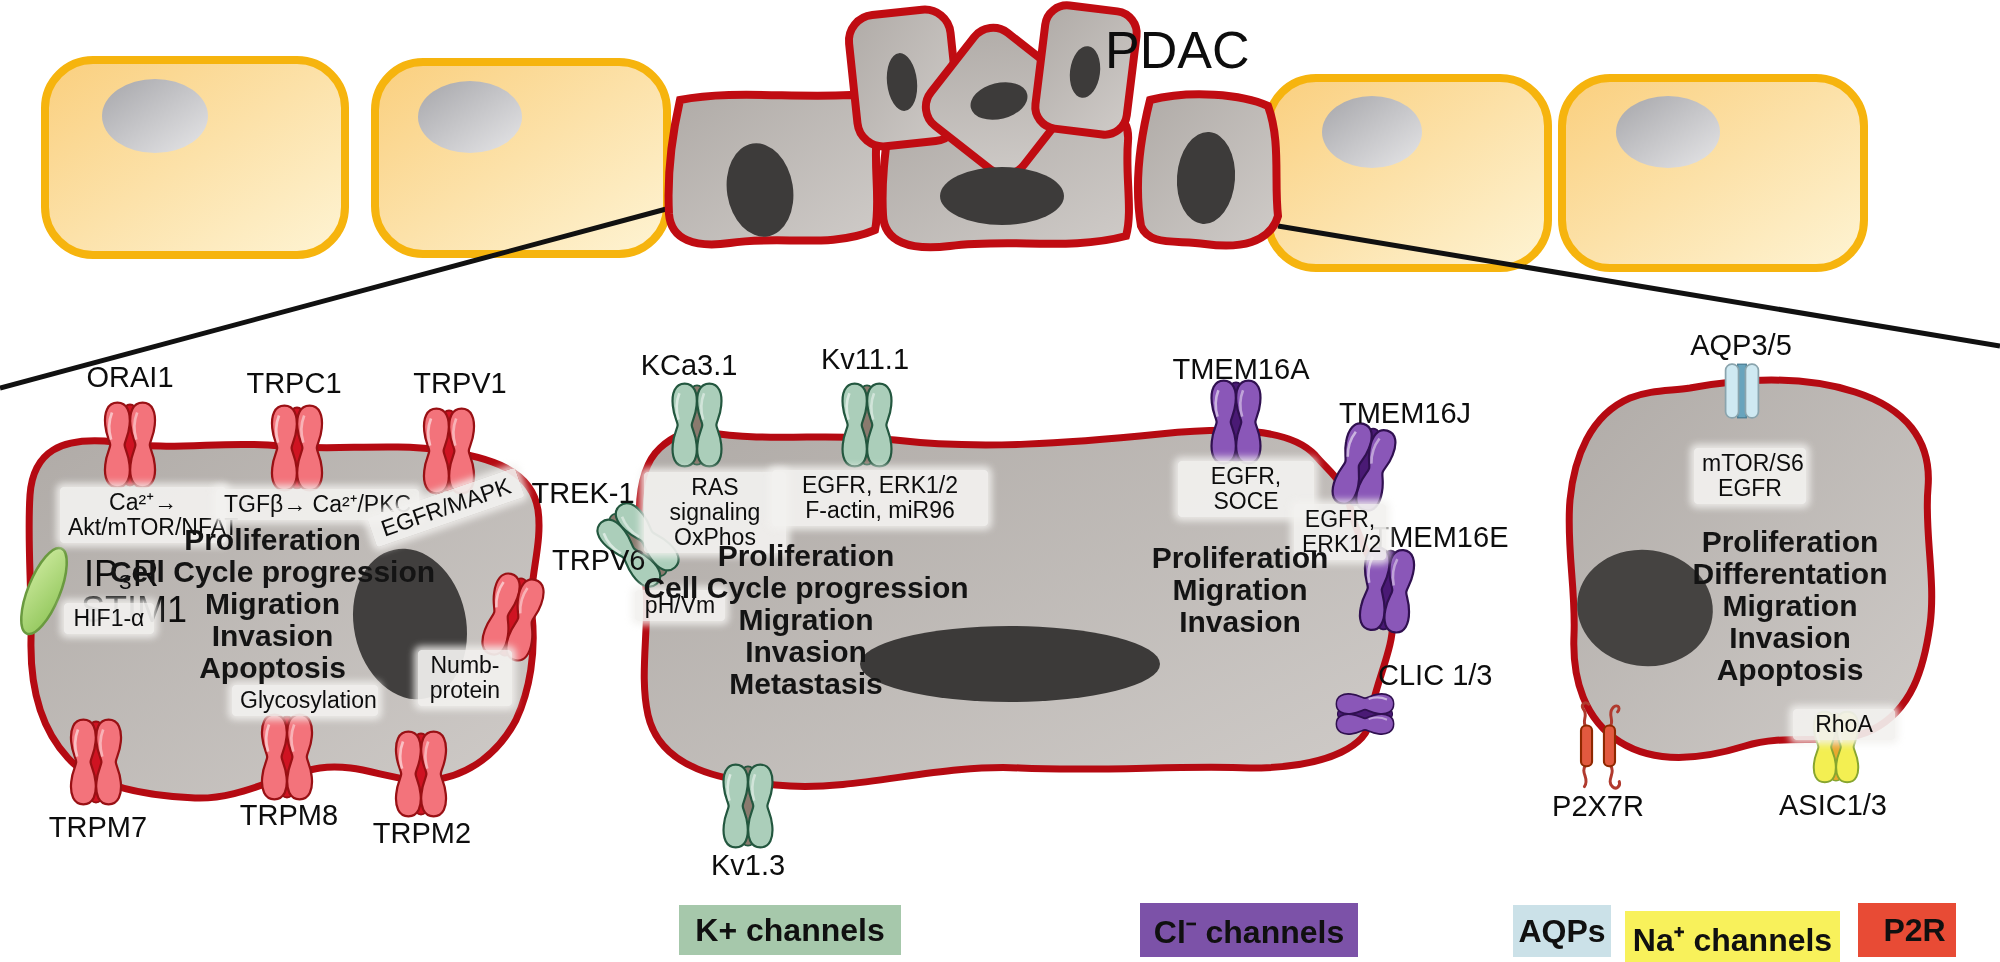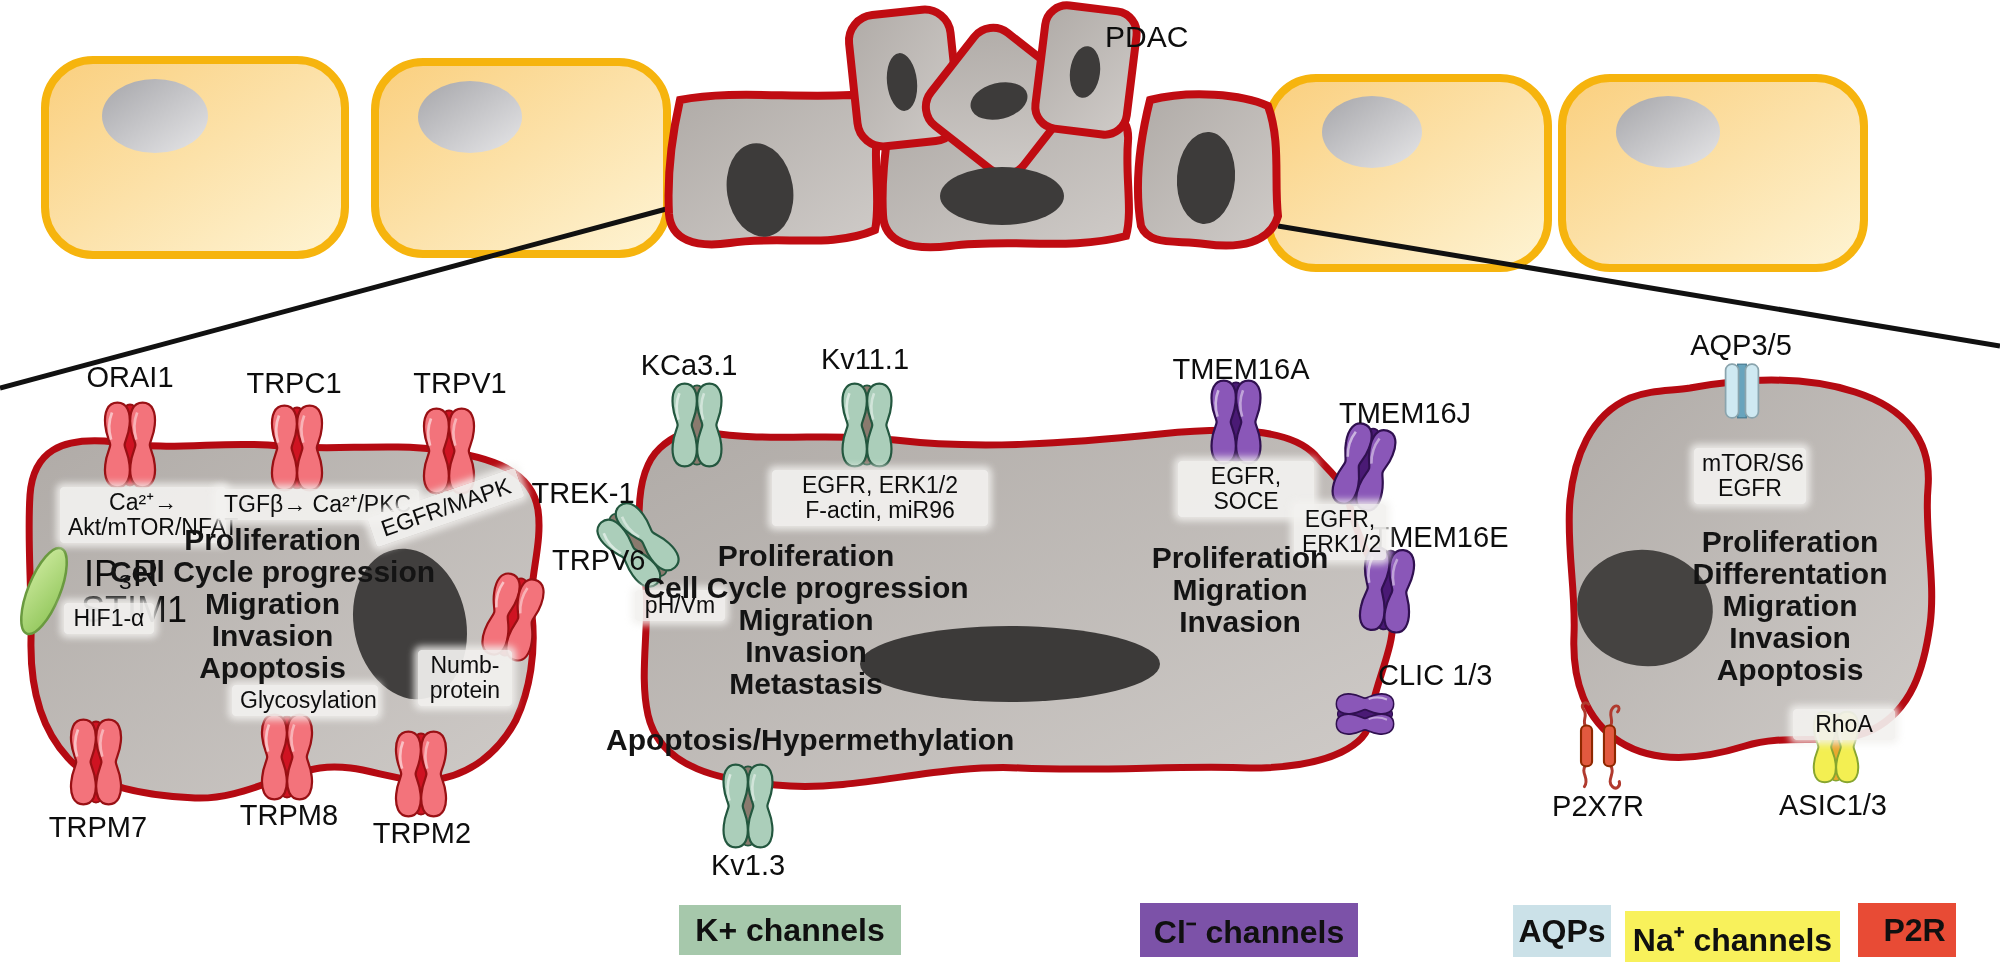--- a/index.html
+++ b/index.html
@@ -5,21 +5,21 @@
   html,body{margin:0;padding:0;background:#fff;}
   .stage{position:relative;width:2000px;height:962px;background:#fff;overflow:hidden;
          font-family:"Liberation Sans",sans-serif;color:#111;}
   .art{position:absolute;left:0;top:0;width:2000px;height:962px;}
   
   .ch-red   {--lobe:#f3737b;--pore:#cf1322;--edge:#991014;}
   .ch-green {--lobe:#abceba;--pore:#8a7a6e;--edge:#23573f;}
   .ch-purple{--lobe:#8a57b8;--pore:#4a1a75;--edge:#301050;}
   .ch-yellow{--lobe:#f3ef52;--pore:#eaa72e;--edge:#87a52f;}
   .lbl{position:absolute;font-size:29px;line-height:1.05;text-align:center;white-space:nowrap;color:#0d0d0d;}
-  .title{position:absolute;font-size:30px;color:#0d0d0d;}
+  .title{position:absolute;font-size:52px;color:#0d0d0d;}
   .procs{position:absolute;text-align:center;font-weight:bold;font-size:30px;line-height:32px;color:#141414;}
   .wbox{position:absolute;background:rgba(242,241,239,.92);box-shadow:0 0 7px 4px rgba(242,241,239,.85);
         border-radius:3px;font-size:23px;line-height:25px;text-align:center;padding:3px 8px;color:#0d0d0d;}
   .wbox.small{font-size:22px;line-height:24px;}
   .legend-box{position:absolute;display:flex;align-items:center;justify-content:center;
               font-weight:bold;font-size:32px;color:#101010;}
   .lg-socs{background:#f4686f;} .lg-k{background:#a6c8ab;} .lg-cl{background:#7c52a8;}
   .lg-aqp{background:#cbe1e8;} .lg-na{background:#f8f15b;margin-top:8px;} .lg-p2r{background:#e84b35;padding-left:15px;}
   .er{position:absolute;font-size:36px;line-height:1.0;white-space:nowrap;color:#0d0d0d;}
 </style>
@@ -205,20 +205,24 @@
   </div>
   <div class="wbox" style="left:216px;top:489px;">TGFβ→ Ca²⁺/PKC</div>
   <div class="wbox" style="left:368px;top:492px;width:140px;transform:rotate(-19deg);">EGFR/MAPK</div>
   <div class="wbox" style="left:64px;top:603px;width:74px;">HIF1-α</div>
   <div class="wbox" style="left:232px;top:685px;width:130px;">Glycosylation</div>
   <div class="wbox" style="left:418px;top:650px;width:78px;">
     <div>Numb-</div>
     <div>protein</div>
   </div>
 
+  <div class="wbox" style="left:644px;top:472px;width:126px;">
+    <div>RAS signaling</div>
+    <div>OxPhos</div>
+  </div>
   <div class="wbox" style="left:772px;top:470px;width:200px;">
     <div>EGFR, ERK1/2</div>
     <div>F-actin, miR96</div>
   </div>
   <div class="wbox" style="left:635px;top:590px;width:74px;">pH/Vm</div>
   <div class="wbox" style="left:1178px;top:461px;width:120px;">EGFR, SOCE</div>
   <div class="wbox" style="left:1294px;top:504px;width:76px;">
     <div>EGFR,</div>
     <div>ERK1/2</div>
   </div>
@@ -236,21 +240,20 @@
     <div>Invasion</div>
     <div>Apoptosis</div>
   </div>
   <div class="procs" style="left:626px;top:540px;width:360px;">
     <div>Proliferation</div>
     <div>Cell Cycle progression</div>
     <div>Migration</div>
     <div>Invasion</div>
     <div>Metastasis</div>
   </div>
-  <div class="procs" style="left:606px;top:724px;width:400px;">Apoptosis/Hypermethylation</div>
   <div class="procs" style="left:1130px;top:542px;width:220px;">
     <div>Proliferation</div>
     <div>Migration</div>
     <div>Invasion</div>
   </div>
   <div class="procs" style="left:1640px;top:526px;width:300px;">
     <div>Proliferation</div>
     <div>Differentation</div>
     <div>Migration</div>
     <div>Invasion</div>

